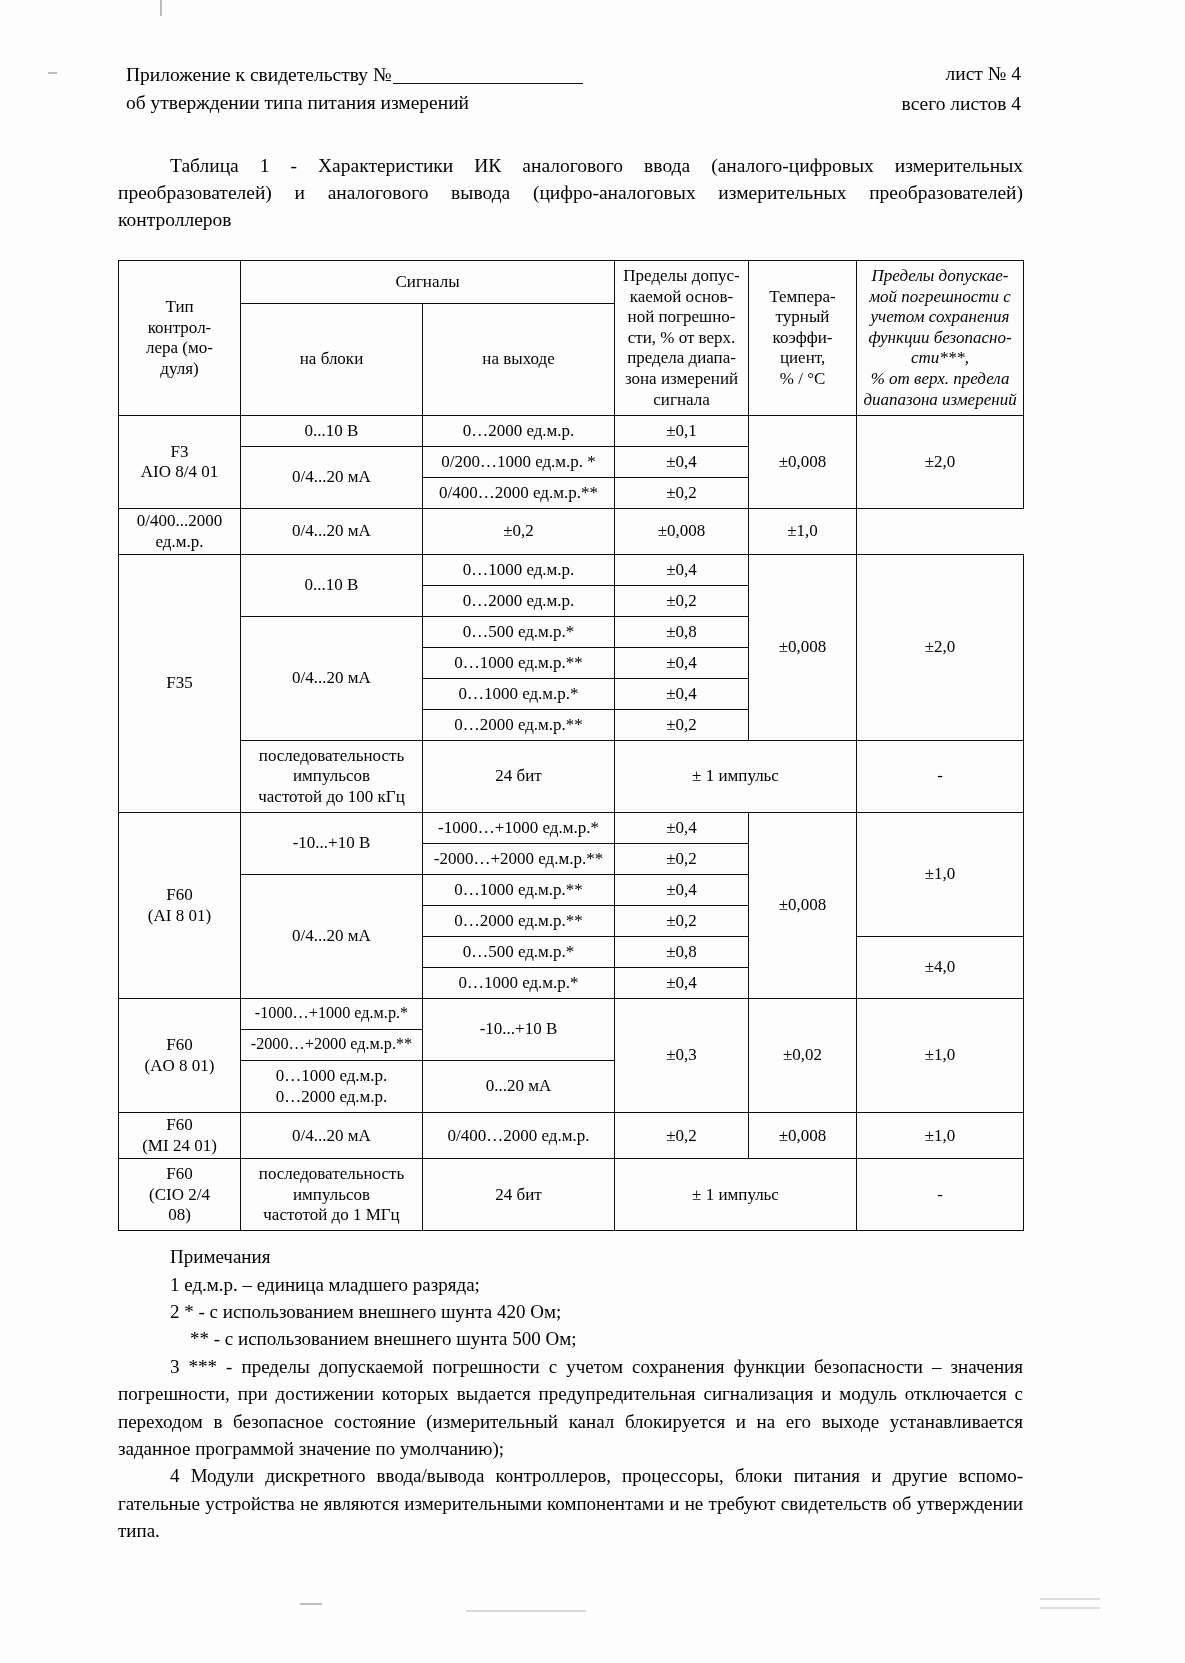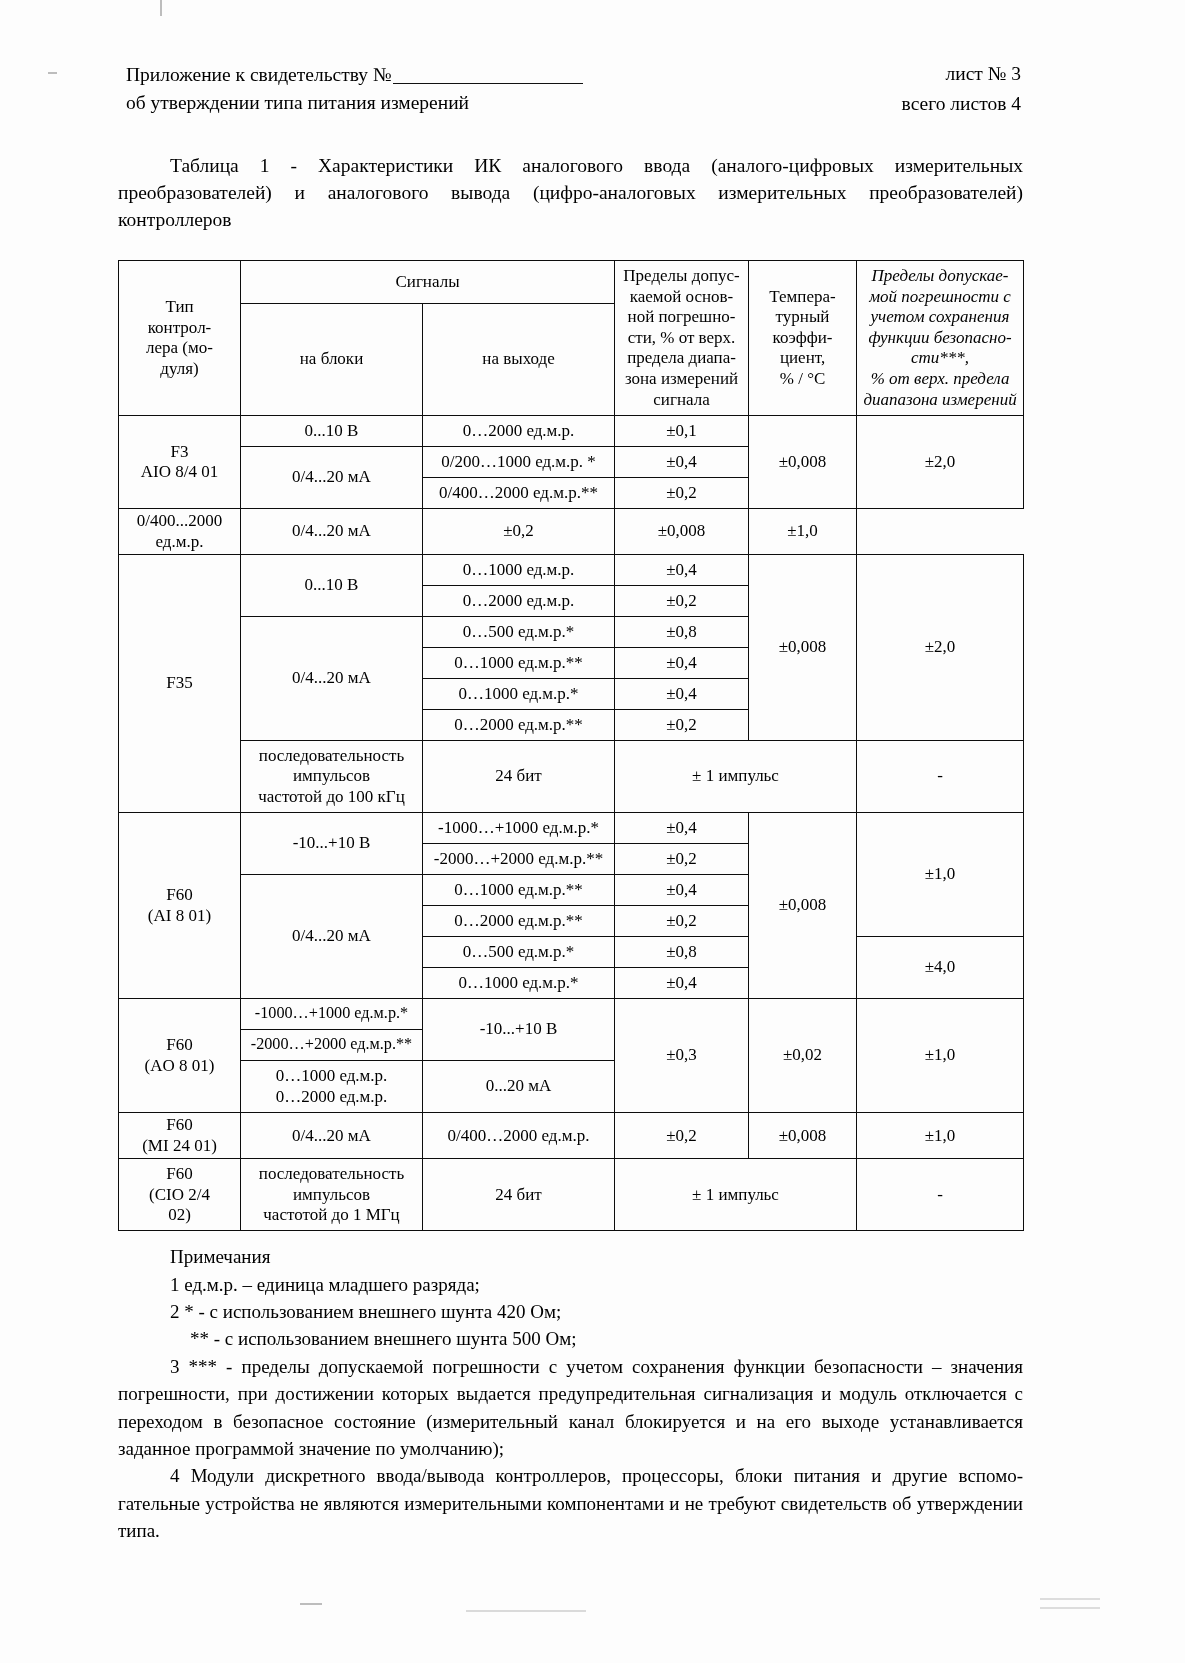--- a/index.html
+++ b/index.html
@@ -129,21 +129,21 @@
   <div class="edge-mark mark-f"></div>
 
   <div class="sheet">
 
     <div class="doc-header">
       <div class="hdr-left">
         <div class="hdr-line-1"><span>Приложение к свидетельству №</span><span class="numline"></span></div>
         <div>об утверждении типа питания измерений</div>
       </div>
       <div class="hdr-right">
-        <div>лист №  3</div>
+        <div>лист №  4</div>
         <div>всего листов 4</div>
       </div>
     </div>
 
 
     <div class="table-caption">Таблица 1 - Характеристики ИК аналогового ввода (аналого-цифровых измерительных преобразователей) и аналогового вывода (цифро-аналоговых измерительных преобразователей) контроллеров</div>
 
     <table class="spec">
       <colgroup>
         <col style="width:122px">
@@ -330,21 +330,21 @@
           <td>0/400…2000 ед.м.р.</td>
           <td>±0,2</td>
           <td>±0,008</td>
           <td>±1,0</td>
         </tr>
 
         <tr style="height:72px">
           <td>
             <div>F60</div>
             <div>(CIO 2/4</div>
-            <div>02)</div>
+            <div>08)</div>
           </td>
           <td>
             <div>последовательность</div>
             <div>импульсов</div>
             <div>частотой до 1 МГц</div>
           </td>
           <td>24 бит</td>
           <td colspan="2">± 1 импульс</td>
           <td>-</td>
         </tr>

